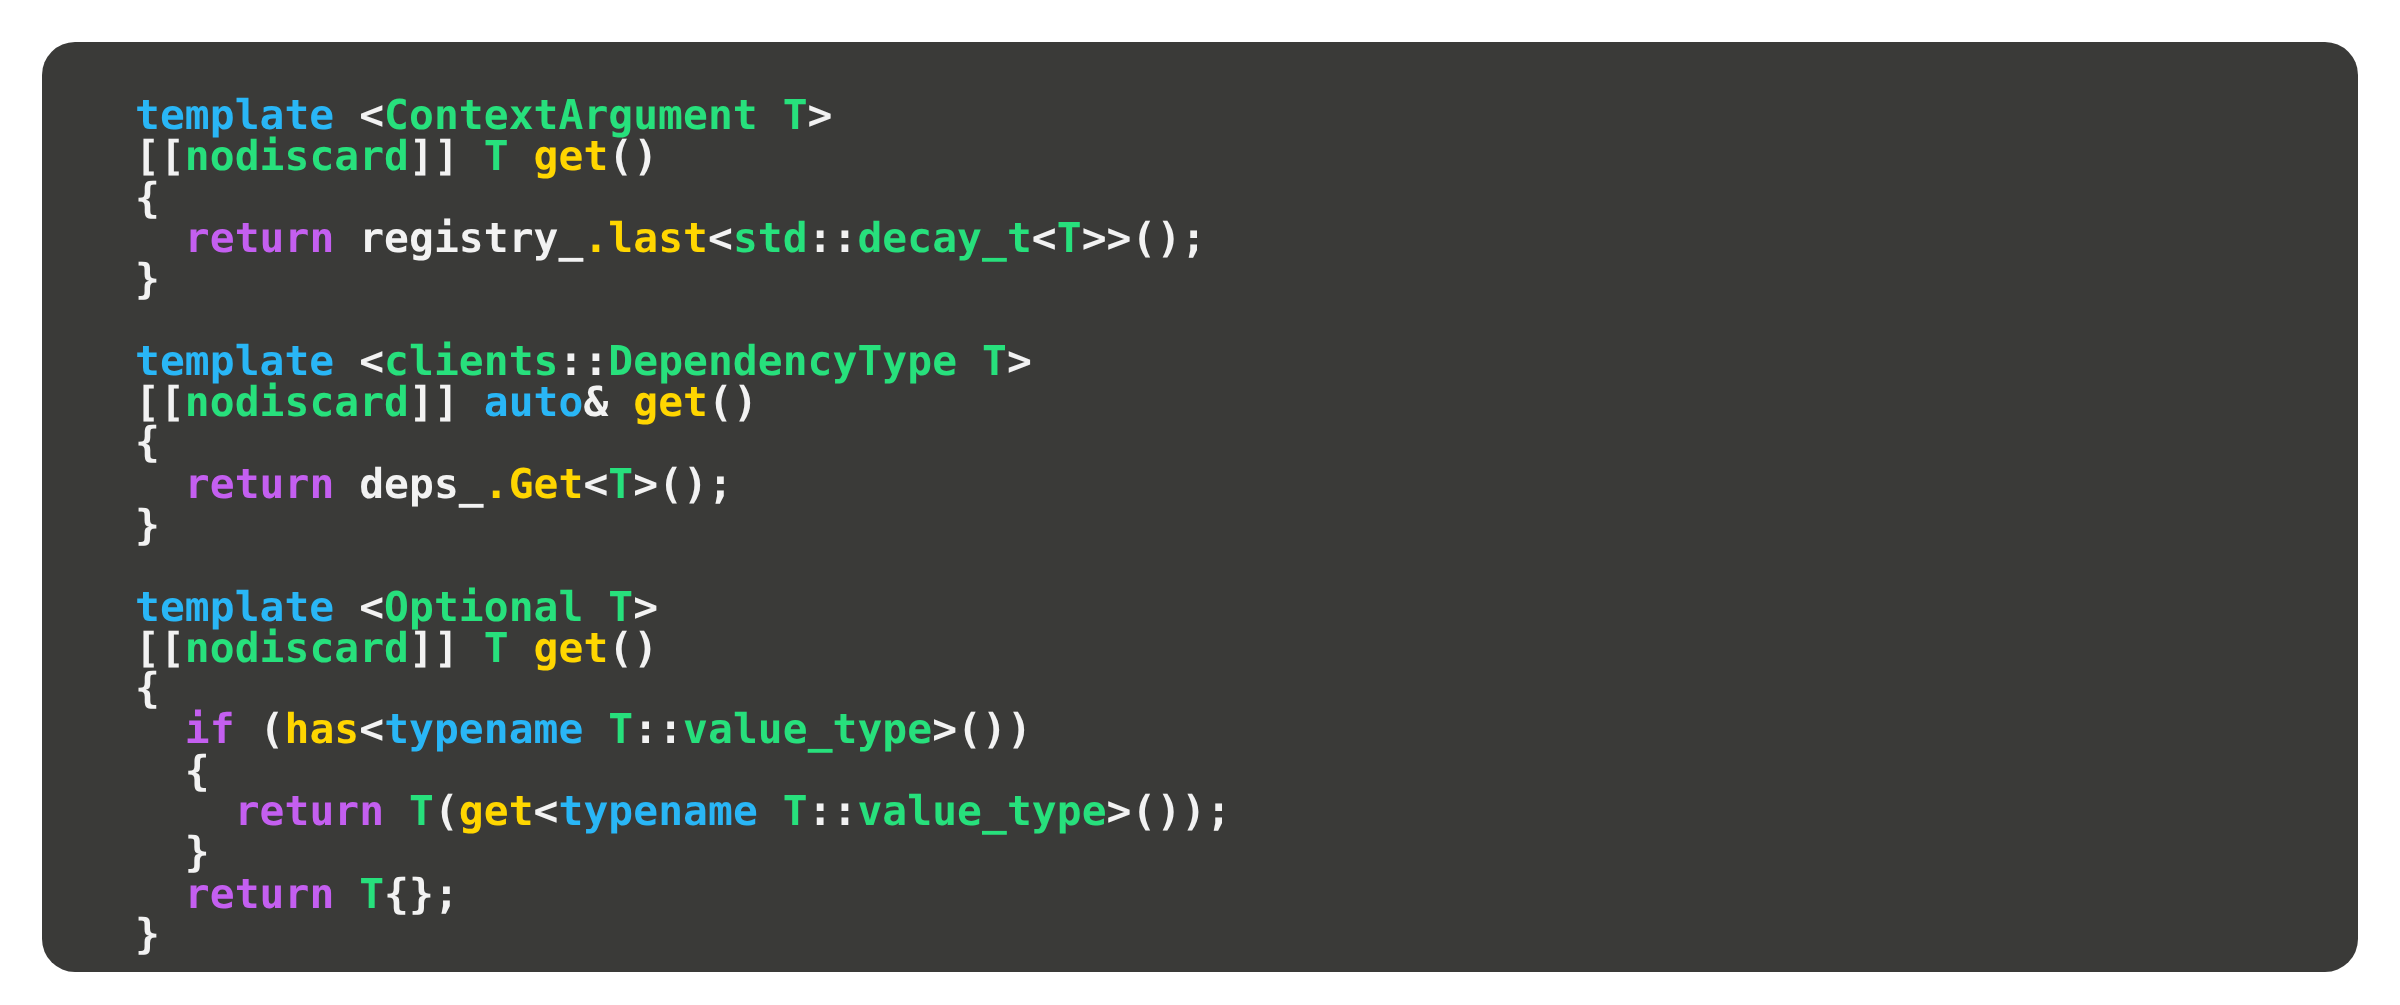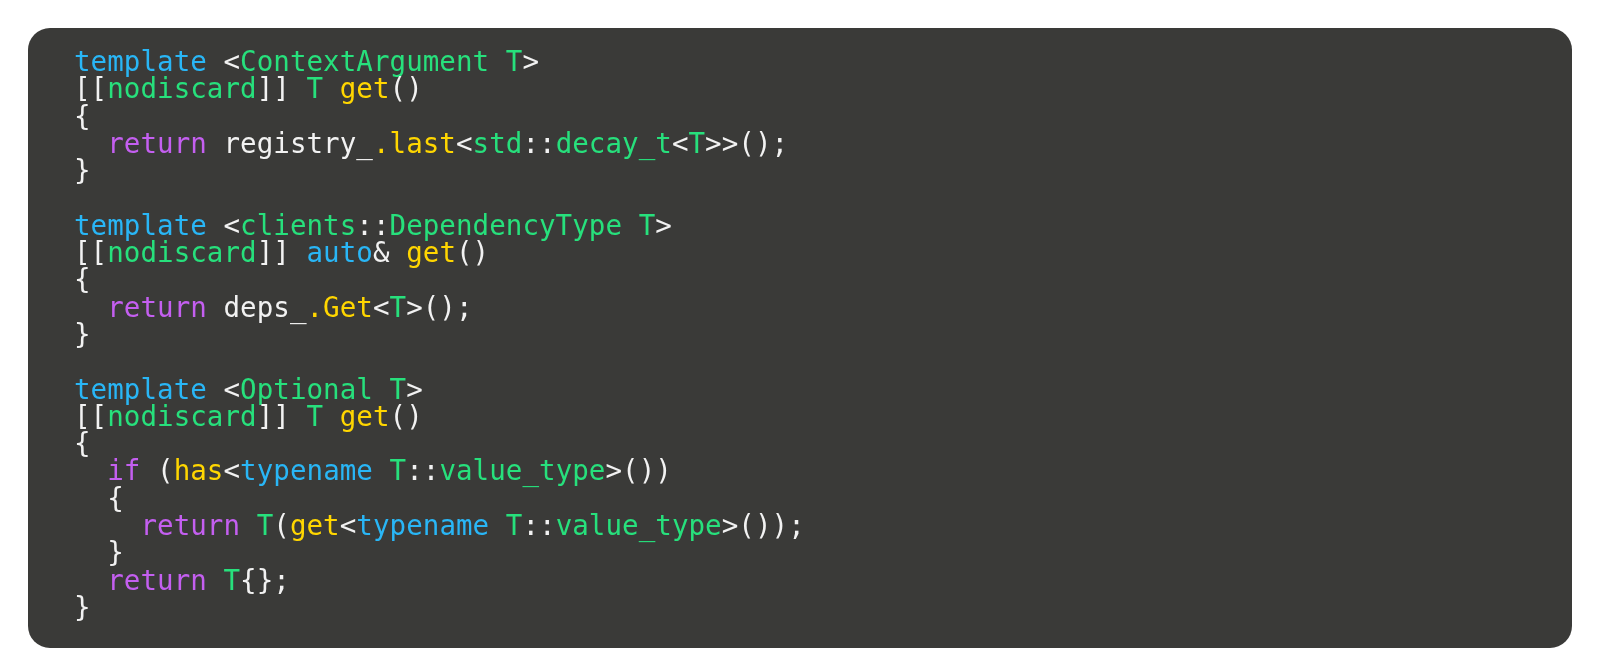--- a/index.html
+++ b/index.html
@@ -22,29 +22,29 @@
     width: 1544px;
     height: 620px;
     background: #3a3a38;
     border-radius: 22px;
     box-sizing: border-box;
     padding: 20px 24px 20px 46px;
     overflow: hidden;
   }
 
   #code-block {
-    margin: 0;
+    margin: 16px;
     padding: 0;
     font-family: "DejaVu Sans Mono", "Liberation Mono", monospace;
     font-size: 27.5px;
     line-height: 27.3px;
     letter-spacing: 0.05px;
     white-space: pre;
     color: #f2f2f2;
-    font-weight: 400;
+    font-weight: 700;
   }
 
   .ln {
     display: block;
     height: 27.3px;
   }
   .ln.blank { height: 27.3px; }
 
   
   .kw   { color: #29b6f6; }  

